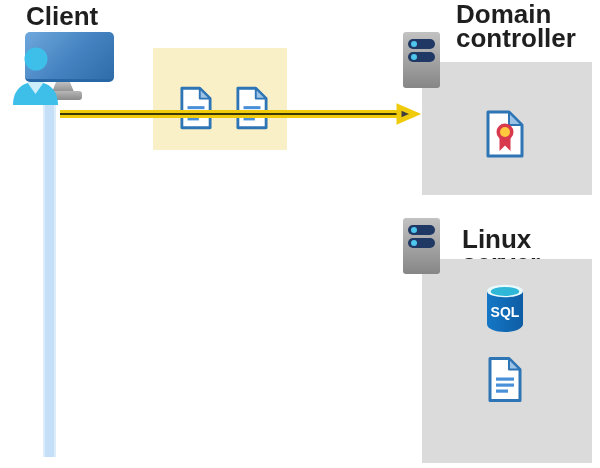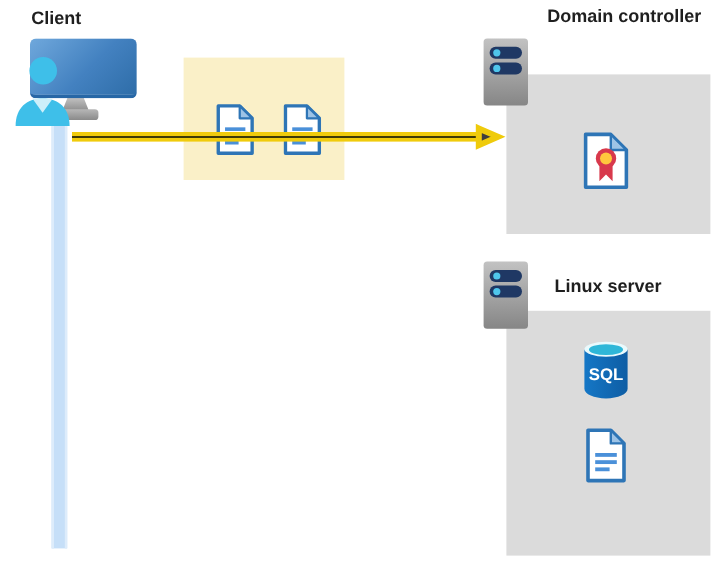--- a/index.html
+++ b/index.html
@@ -8,21 +8,21 @@
     position: relative;
     width: 600px; height: 468px;
     background: #ffffff;
     font-family: "Liberation Sans", sans-serif;
     overflow: hidden;
   }
   .abs { position: absolute; }
 
   
   .title {
-    font-size: 15px; font-weight: bold; color: #1f1f1f;
+    font-size: 26px; font-weight: bold; color: #1f1f1f;
     line-height: 24px; letter-spacing: 0;
   }
   .ticket-label {
     font-size: 20px; color: #24303f; text-align: center; width: 42px;
   }
   .keytab-label {
     font-size: 21px; color: #3a3a3a; text-align: center; width: 170px;
   }
 
   

